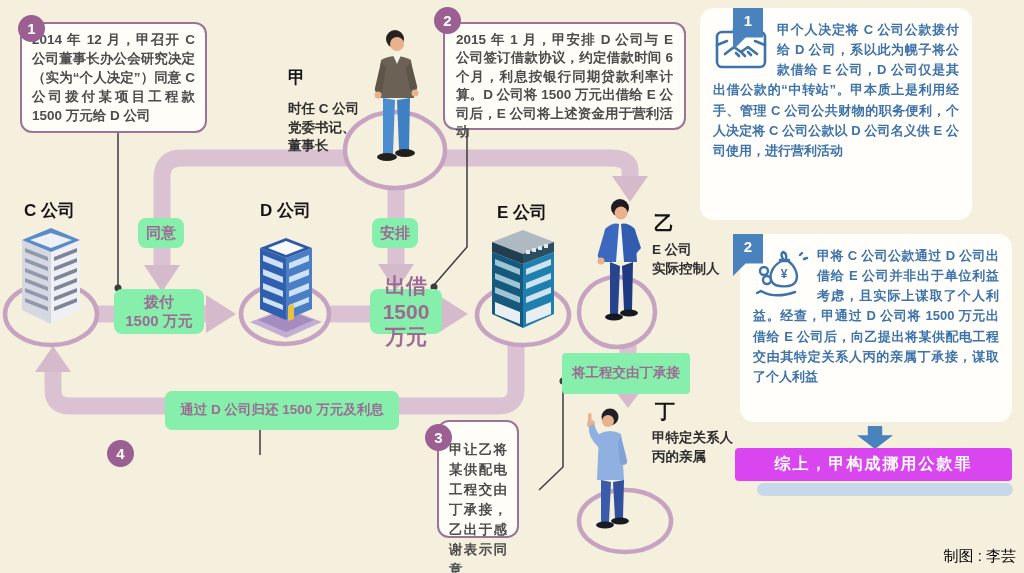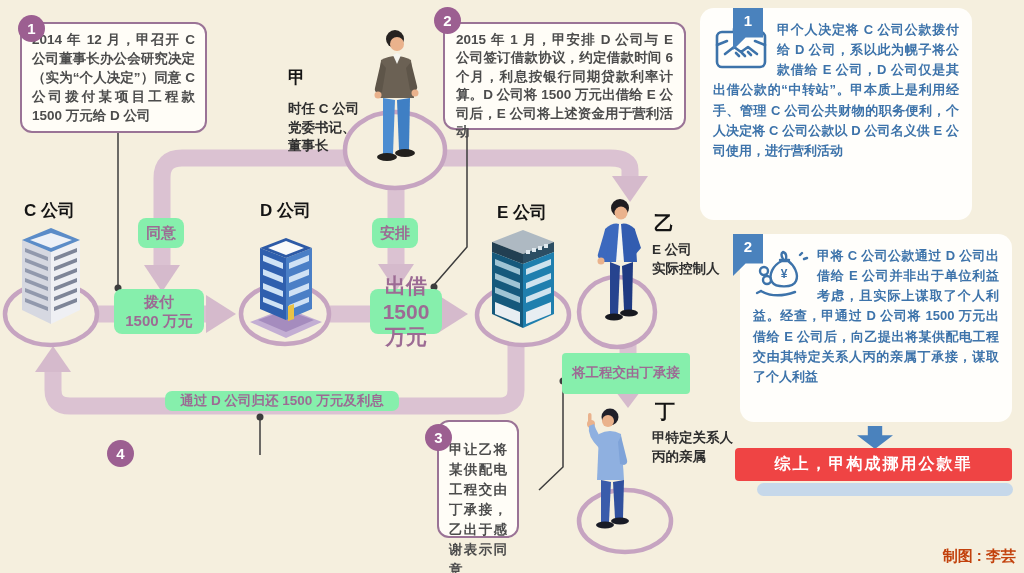--- a/index.html
+++ b/index.html
@@ -19,28 +19,28 @@
   .actor-desc{position:absolute;font-weight:bold;color:#2e2e2e;white-space:pre-line;
               font-size:13.5px;line-height:1.38;z-index:4;}
   .figure{position:absolute;z-index:2;}
   .building{position:absolute;z-index:2;}
   .card{position:absolute;background:#fffefb;border-radius:14px;color:#3d73aa;font-weight:bold;
         font-size:13px;line-height:1.55;text-align:justify;padding:12px 13px;z-index:2;box-sizing:border-box;}
   .badge{position:absolute;width:30px;height:42px;background:#4a82bd;color:#fff;font-weight:bold;
          font-size:15px;z-index:3;clip-path:polygon(0 0,100% 0,100% 70%,42% 70%,0 100%);
          text-align:center;padding-top:4px;box-sizing:border-box;}
   .icon-float{float:left;width:56px;height:52px;margin:1px 8px 2px 0;}
-  .conclusion{position:absolute;left:735px;top:448px;width:277px;height:33px;background:#ef4444;
+  .conclusion{position:absolute;left:735px;top:448px;width:277px;height:33px;background:#d946ef;
               border-radius:4px;color:#fff;font-weight:bold;font-size:16px;letter-spacing:2px;
               display:flex;align-items:center;justify-content:center;z-index:3;}
   .conclusion-shadow{position:absolute;left:757px;top:483px;width:256px;height:13px;
                      background:#c6d8ea;border-radius:7px;z-index:2;}
   .down-arrow-blue{position:absolute;left:857px;top:426px;width:36px;height:23px;background:#4a82bd;
                    clip-path:polygon(30% 0,70% 0,70% 40%,100% 40%,50% 100%,0 40%,30% 40%);z-index:3;}
-  .credit{position:absolute;left:930px;top:547px;width:86px;color:#c2410c;font-weight:bold;
+  .credit{position:absolute;left:930px;top:547px;width:86px;color:#000000;font-weight:normal;
           font-size:15px;text-align:right;z-index:4;}
 </style>
 </head>
 <body>
 
 <div class="stage">
 
   <svg class="abs" width="1024" height="573" style="left:0;top:0;z-index:1">
     <g stroke="#dbc2d2" stroke-width="17" fill="none" stroke-linejoin="round">
       <path d="M162 270 V178 Q162 158 182 158 H610 Q630 158 630 170 V180"></path>
@@ -228,21 +228,21 @@
   <div class="pill" style="left:372px;top:218px;width:46px;height:30px;font-size:15px">安排</div>
   <div class="pill" style="left:114px;top:289px;width:90px;height:45px;font-size:15px">
     <span>拨付</span>
     <span>1500 万元</span>
   </div>
   <div class="pill" style="left:370px;top:289px;width:72px;height:45px;font-size:21px">
     <span>出借</span>
     <span>1500 万元</span>
   </div>
   <div class="pill" style="left:562px;top:353px;width:128px;height:41px;font-size:13.5px;border-radius:4px">将工程交由丁承接</div>
-  <div class="pill" style="left:165px;top:391px;width:234px;height:20px;font-size:13.5px;border-radius:7px">通过 D 公司归还 1500 万元及利息</div>
+  <div class="pill" style="left:165px;top:391px;width:234px;height:39px;font-size:13.5px;border-radius:7px">通过 D 公司归还 1500 万元及利息</div>
 
   <div class="badge" style="left:733px;top:8px">1</div>
   <div class="card" style="left:700px;top:8px;width:272px;height:212px">
     <span class="icon-float">
       <svg width="56" height="52" viewBox="0 0 56 52">
         <g stroke="#3d73aa" stroke-width="2.6" fill="none" stroke-linejoin="round" stroke-linecap="round">
           <path d="M21 11 V8 a3 3 0 0 1 3 -3 h8 a3 3 0 0 1 3 3 v3"></path>
           <rect x="4" y="11" width="48" height="35" rx="5"></rect>
           <path d="M4 24 l10 -4"></path>
             <path d="M52 24 l-10 -4"></path>

